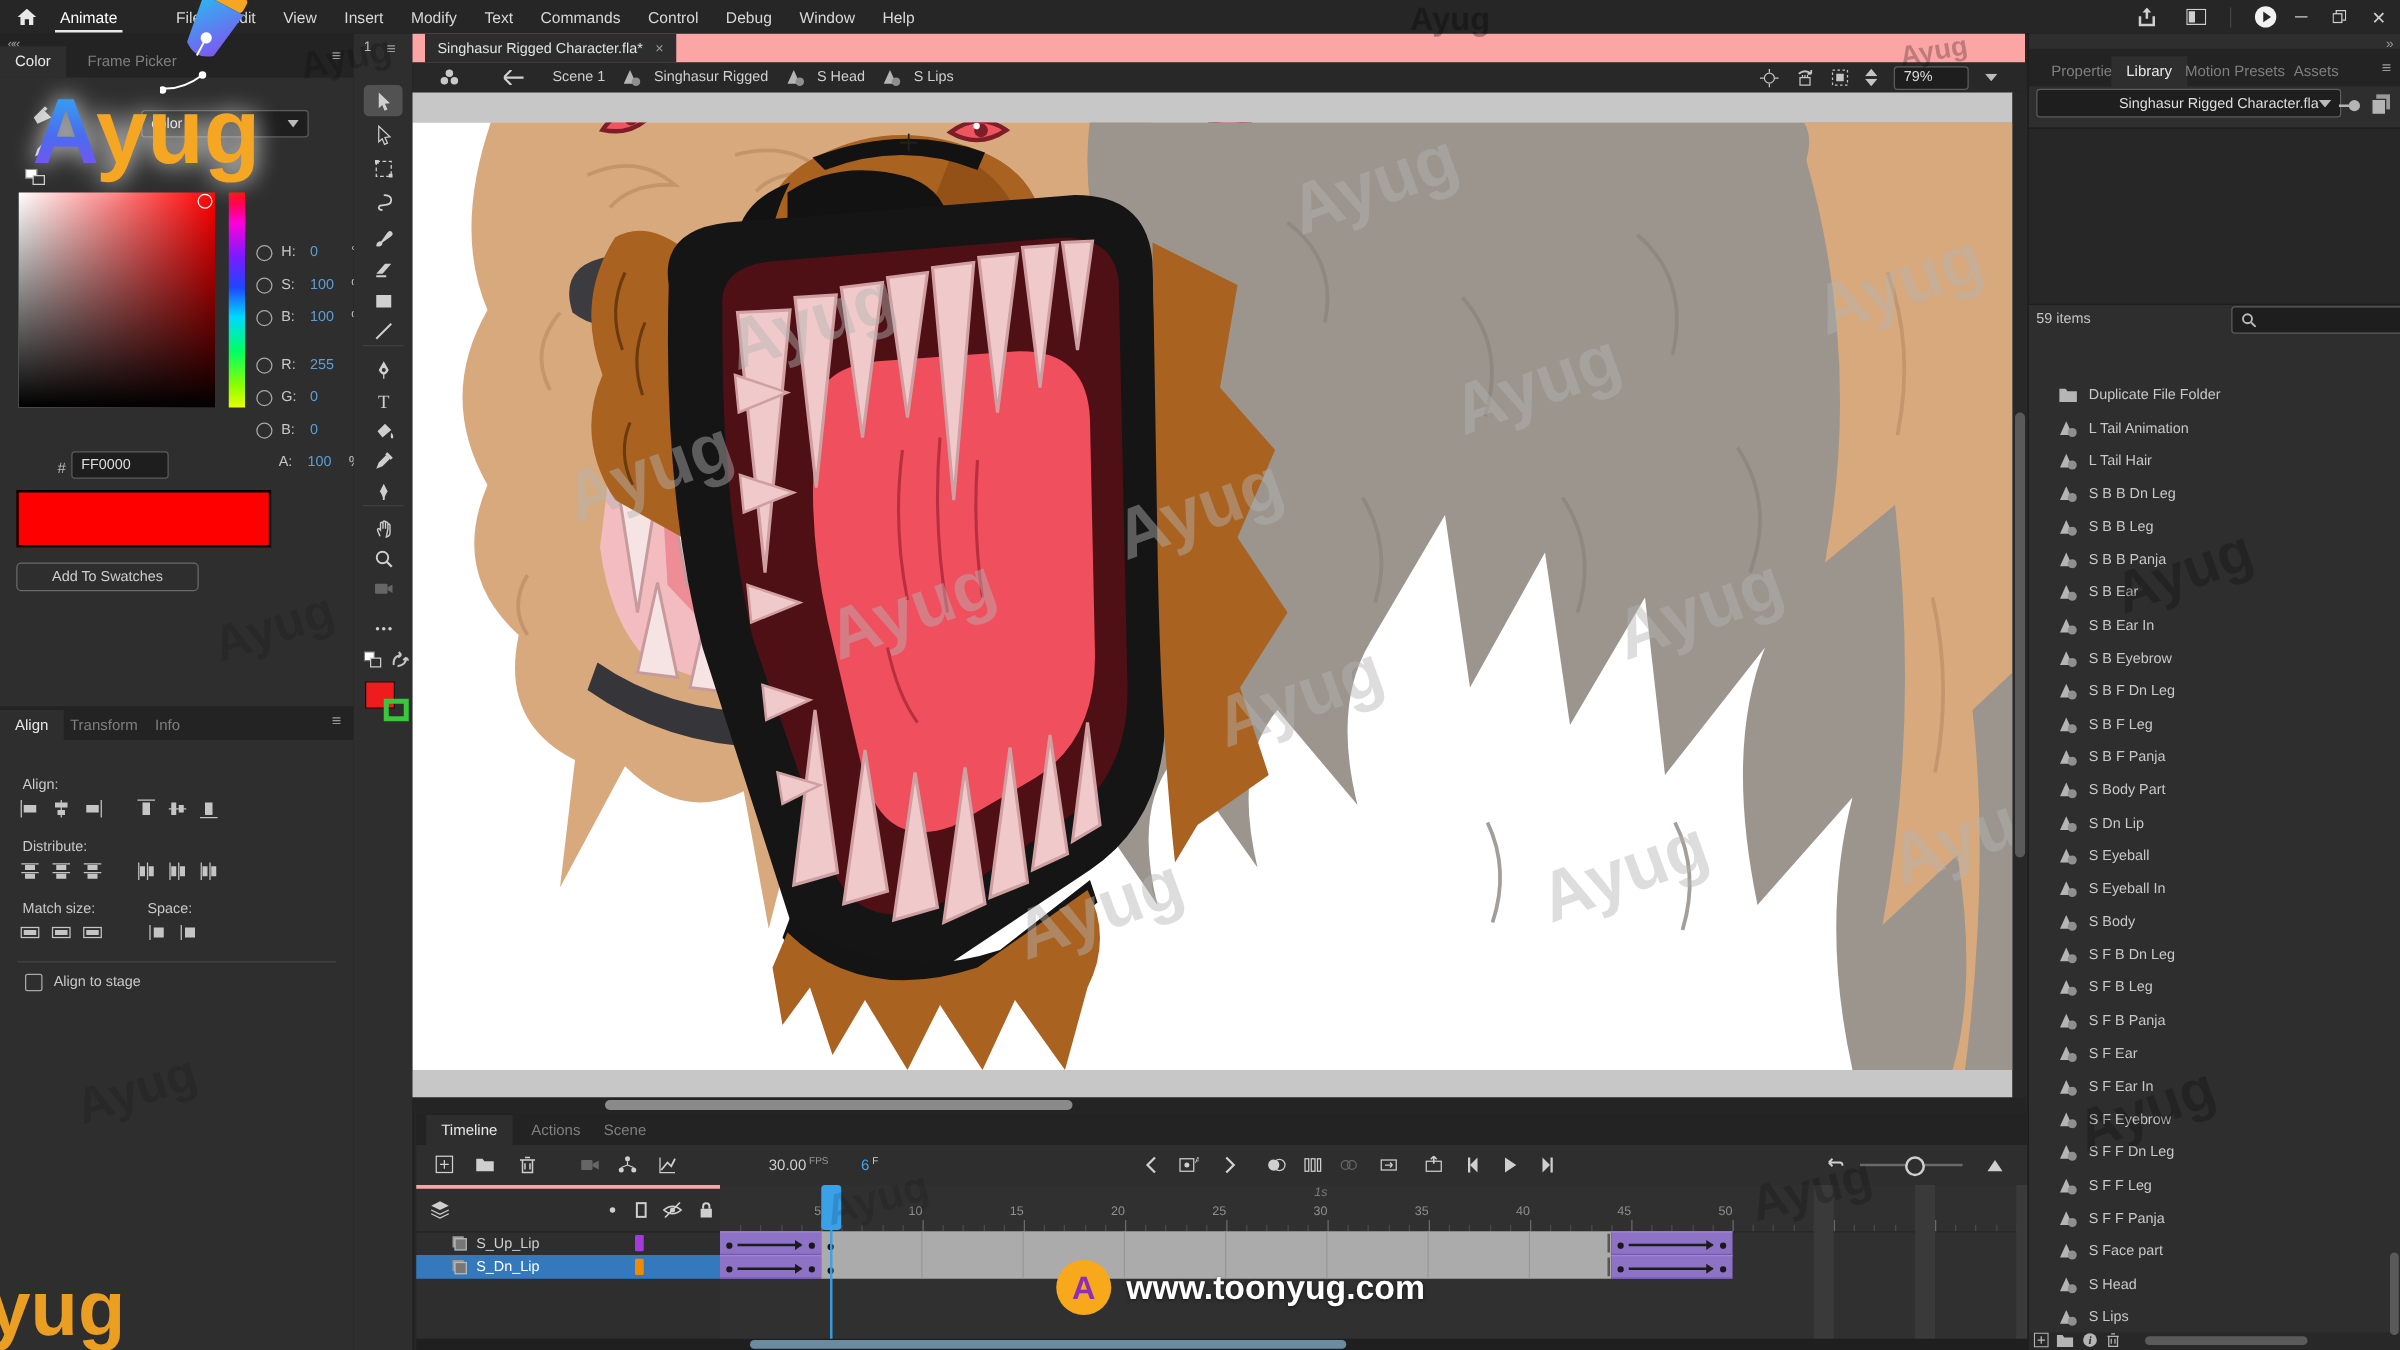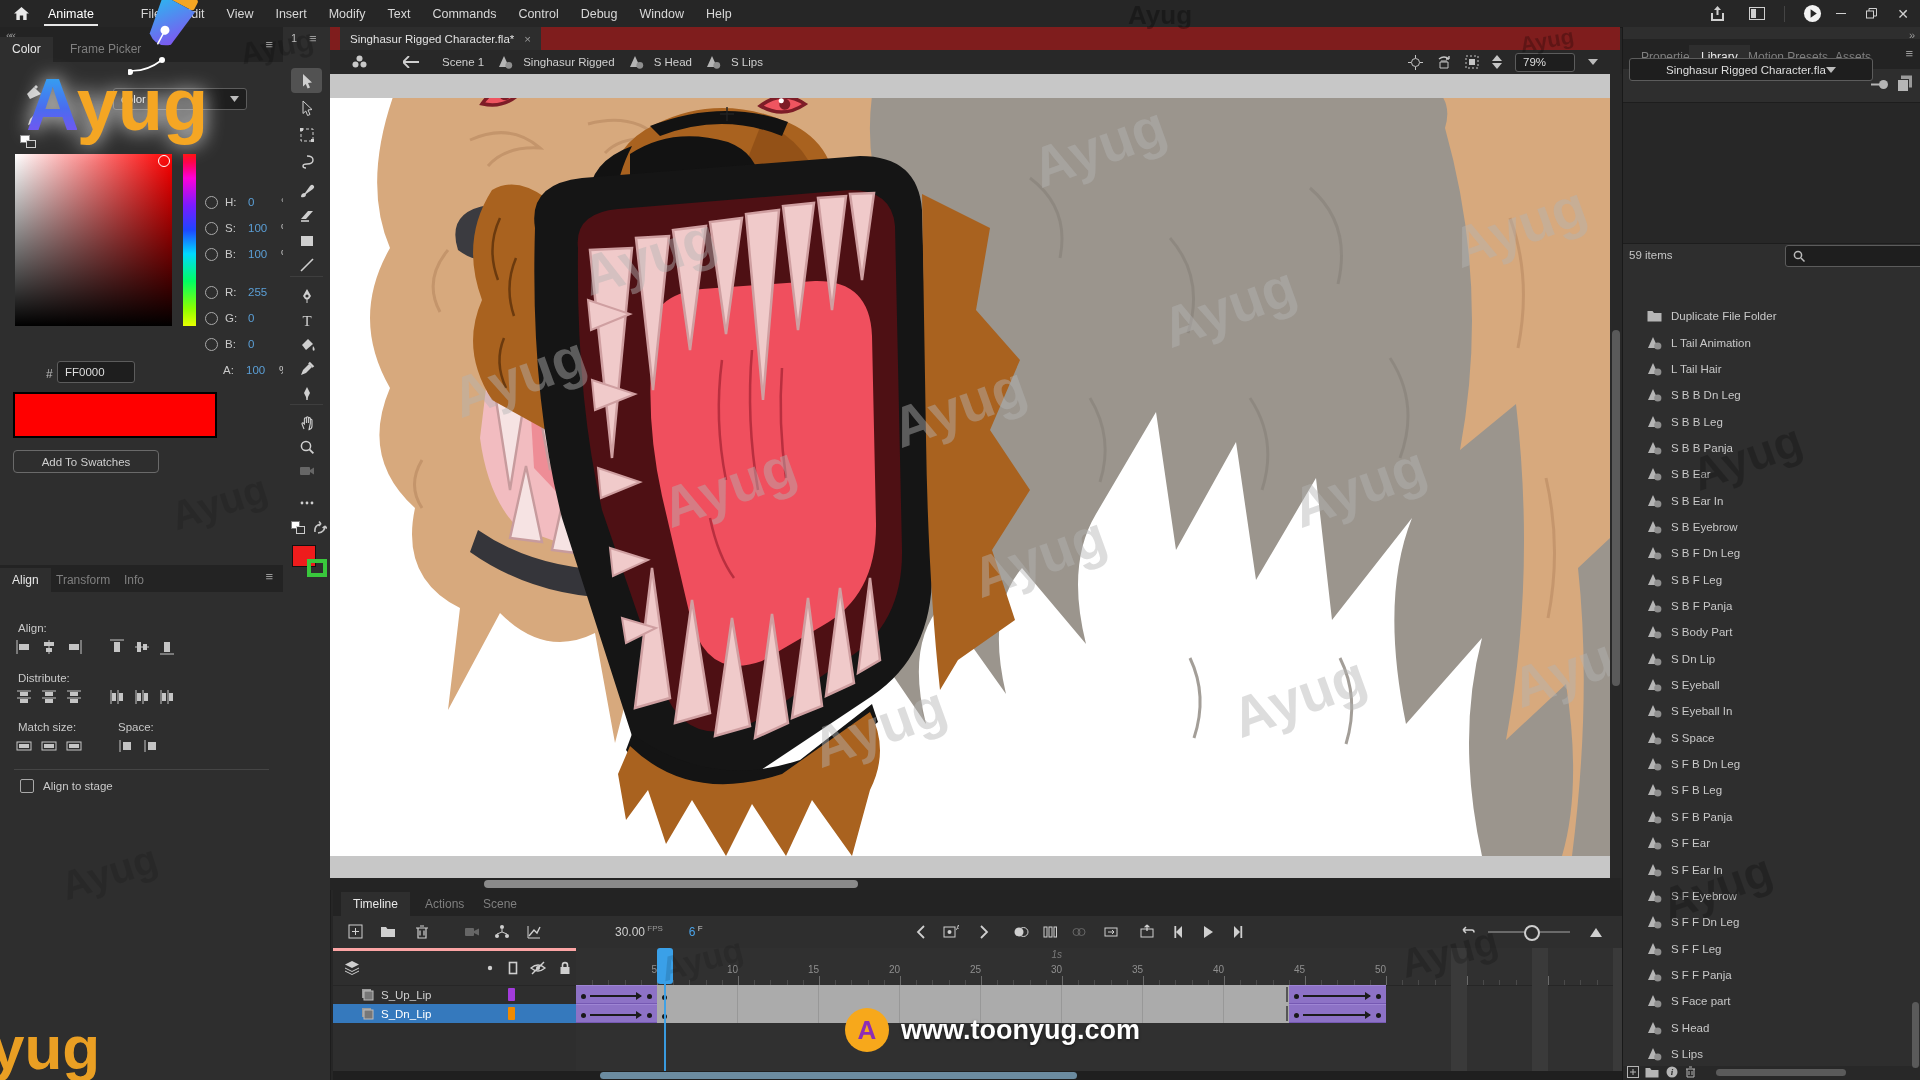--- a/index.html
+++ b/index.html
@@ -28,21 +28,21 @@
   .cp-unit{color:#c9c9c9;}
   .inputbox{background:#1e1e1e;border:1px solid #5c5c5c;border-radius:3px;color:#ddd;font-size:11.5px;display:flex;align-items:center;padding:0 7px;}
   .btn{background:transparent;border:1px solid #6a6a6a;border-radius:4px;color:#cfcfcf;font-size:11.5px;display:flex;align-items:center;justify-content:center;}
   
   #tools{position:absolute;left:283px;top:27px;width:47px;height:1053px;background:#2e2e2e;border-right:1px solid #1d1d1d;}
   .tool{position:absolute;left:8px;width:31px;height:25px;display:flex;align-items:center;justify-content:center;border-radius:4px;}
   .tool.active{background:#525252;}
   .tool.dim{opacity:.35;}
   .tdiv{position:absolute;left:7px;width:33px;height:1px;background:#3e3e3e;}
   
-  #doc-tabs{position:absolute;left:330px;top:27px;width:1290px;height:23px;background:#7f1d1d;}
+  #doc-tabs{position:absolute;left:330px;top:27px;width:1290px;height:23px;background:#fca5a5;}
   #doc-tab{position:absolute;left:10px;top:0;height:23px;background:#2d2d2d;display:flex;align-items:center;gap:10px;padding:0 10px;color:#e2e2e2;font-size:11.5px;}
   #edit-bar{position:absolute;left:330px;top:50px;width:1290px;height:24px;background:#282828;border-bottom:1px solid #1c1c1c;display:flex;align-items:center;}
   .crumb{color:#cfcfcf;font-size:11.5px;margin:0 4px;}
   .crumb-ico{margin:0 6px 0 10px;}
   #stage-wrap{position:absolute;left:330px;top:74px;width:1280px;height:804px;background:#c7c7c7;overflow:hidden;}
   #artwork{position:absolute;left:0;top:24px;width:1280px;height:758px;}
   #stage-hscroll{position:absolute;left:330px;top:878px;width:1290px;height:12px;background:#242424;}
   #stage-vscroll{position:absolute;left:1610px;top:74px;width:12px;height:804px;background:#282828;}
   .thumb{position:absolute;background:#555;border-radius:4px;}
   
@@ -1076,21 +1076,21 @@
 
   <div id="right-panel">
     <span class="abs" style="right:6px;top:2px;color:#9a9a9a;font-size:11px">»</span>
     <div class="panel-strip abs" style="left:0;top:12px;width:100%;height:30px">
       <span class="ptab abs" style="left:6px;top:6px">Properties</span>
       <span class="ptab active abs" style="left:66px;top:6px">Library</span>
       <span class="ptab abs" style="left:113px;top:6px">Motion Presets</span>
       <span class="ptab abs" style="left:200px;top:6px">Assets</span>
       <span class="hamb abs" style="right:8px;top:7px">≡</span>
     </div>
-    <div class="inputbox abs" style="left:6px;top:31px;width:228px;height:21px;justify-content:center">
+    <div class="inputbox abs" style="left:6px;top:44px;width:228px;height:21px;justify-content:flex-end">
       <span style="overflow:hidden;white-space:nowrap">Singhasur Rigged Character.fla</span>
       <svg width="10" height="6" viewBox="0 0 10 6">
           <path d="M0,0 5,6 10,0" fill="#bbb"></path>
         </svg>
     </div>
     <span class="abs" style="left:248px;top:52px">
       <svg width="18" height="11" viewBox="0 0 18 11">
           <path d="M0,5.5 H10" stroke="#b5b5b5" stroke-width="2"></path>
           <circle cx="12.5" cy="5.5" r="4.5" fill="#b5b5b5"></circle>
         </svg>
@@ -1253,21 +1253,21 @@
           </span>
           <span>S Eyeball In</span>
         </div>
         <div class="lib-row" style="top: 421.6px;">
           <span>
             <svg width="15" height="14" viewBox="0 0 15 14">
               <path d="M6,1 L11,12 H1 Z" fill="#b5b5b5"></path>
               <circle cx="10.8" cy="10" r="3.6" fill="#8f8f8f"></circle>
             </svg>
           </span>
-          <span>S Space</span>
+          <span>S Body</span>
         </div>
         <div class="lib-row" style="top: 447.95px;">
           <span>
             <svg width="15" height="14" viewBox="0 0 15 14">
               <path d="M6,1 L11,12 H1 Z" fill="#b5b5b5"></path>
               <circle cx="10.8" cy="10" r="3.6" fill="#8f8f8f"></circle>
             </svg>
           </span>
           <span>S F B Dn Leg</span>
         </div>

